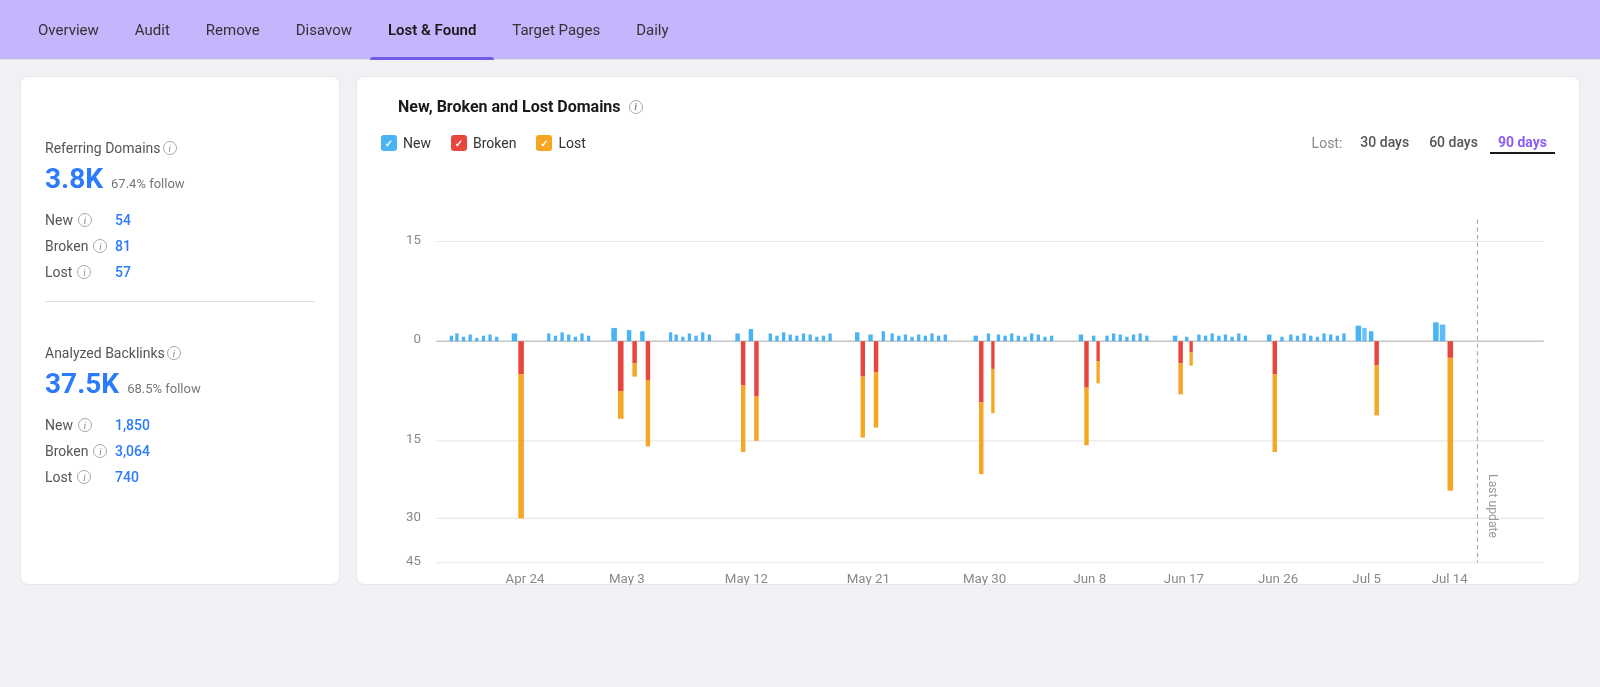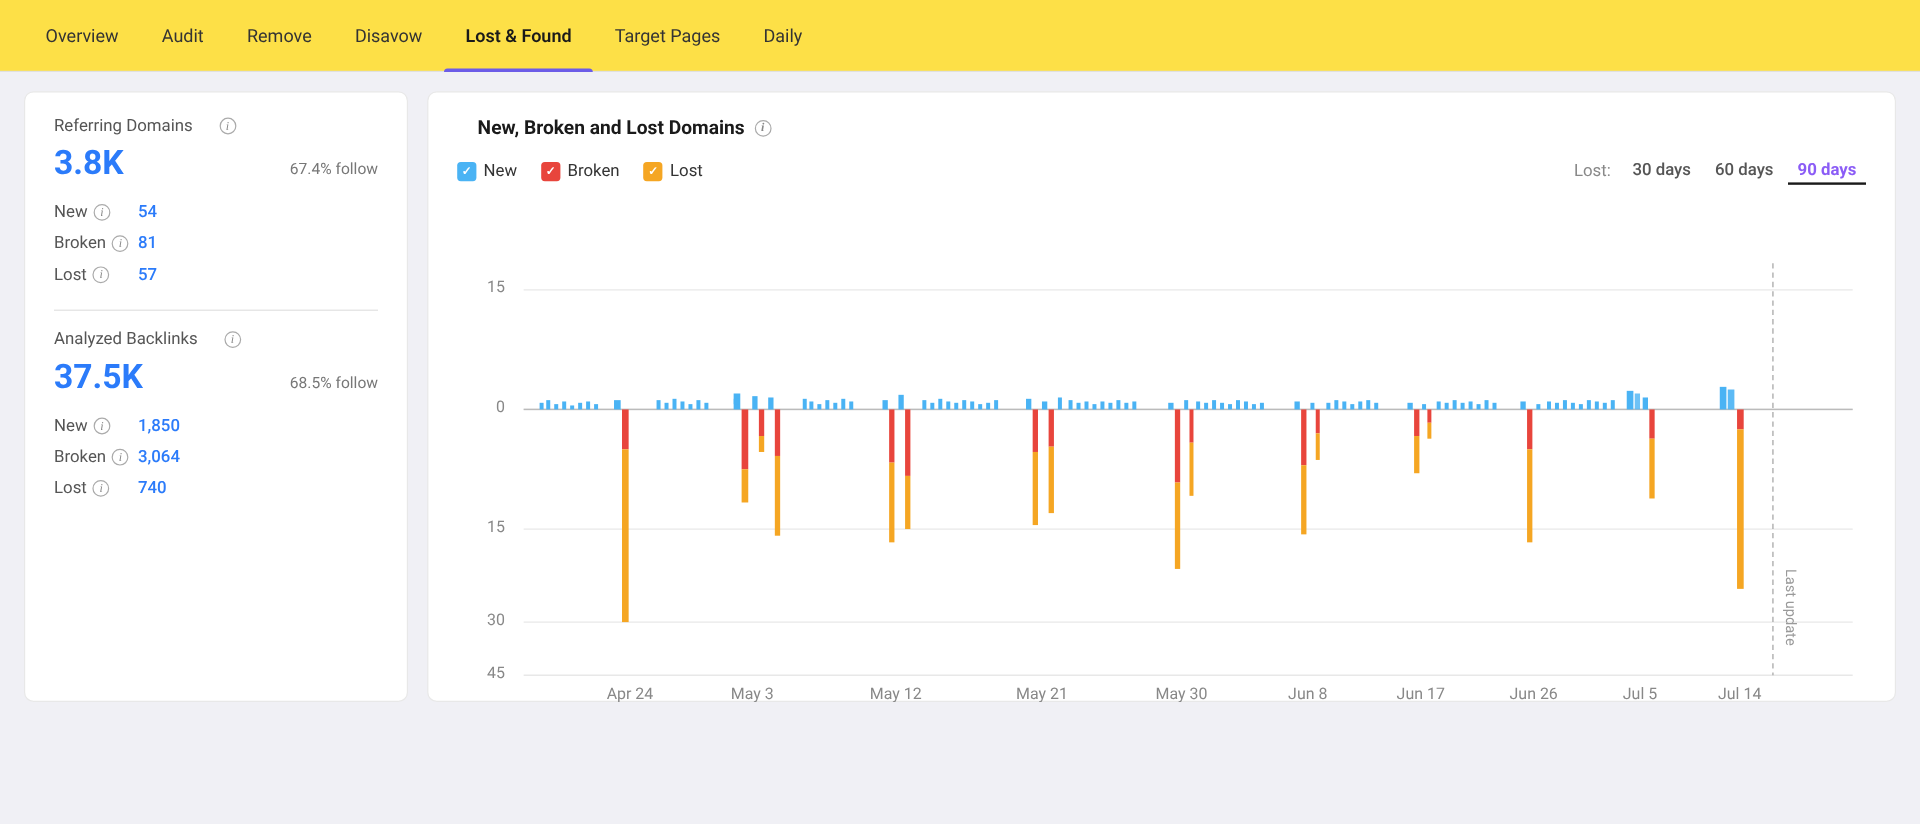--- a/index.html
+++ b/index.html
@@ -3,21 +3,21 @@
   <meta charset="utf-8">
   <style>
     * { box-sizing: border-box; margin: 0; padding: 0; }
     body {
       font-family: -apple-system, BlinkMacSystemFont, 'Segoe UI', Roboto, sans-serif;
       background: #f0f0f5;
       min-height: 687px;
       padding: 0;
     }
     .nav-bar {
-      background: #fde047;
+      background: #c4b5fd;
       border-bottom: 1px solid #e0e0e0;
       padding: 0 20px;
       display: flex;
       align-items: center;
       height: 60px;
     }
     .nav-item {
       padding: 0 18px;
       height: 60px;
       display: flex;
@@ -54,21 +54,22 @@
       padding: 20px 24px;
       width: 320px;
       flex-shrink: 0;
     }
     .section-title {
       font-size: 14px;
       color: #555;
       margin-bottom: 6px;
       display: flex;
       align-items: center;
-      gap: 22px;
+      gap: 2px;
+      margin-top: 43px;
     }
     .info-icon {
       display: inline-flex;
       align-items: center;
       justify-content: center;
       width: 14px;
       height: 14px;
       border-radius: 50%;
       border: 1px solid #aaa;
       font-size: 10px;
@@ -78,21 +79,20 @@
       font-family: serif;
     }
     .big-number {
       font-size: 28px;
       font-weight: 700;
       color: #2b7bfa;
       display: flex;
       align-items: baseline;
       gap: 8px;
       margin-bottom: 12px;
-      justify-content: space-between;
     }
     .follow-pct {
       font-size: 13px;
       color: #777;
       font-weight: 400;
     }
     .stat-row {
       display: flex;
       align-items: center;
       padding: 5px 0;

